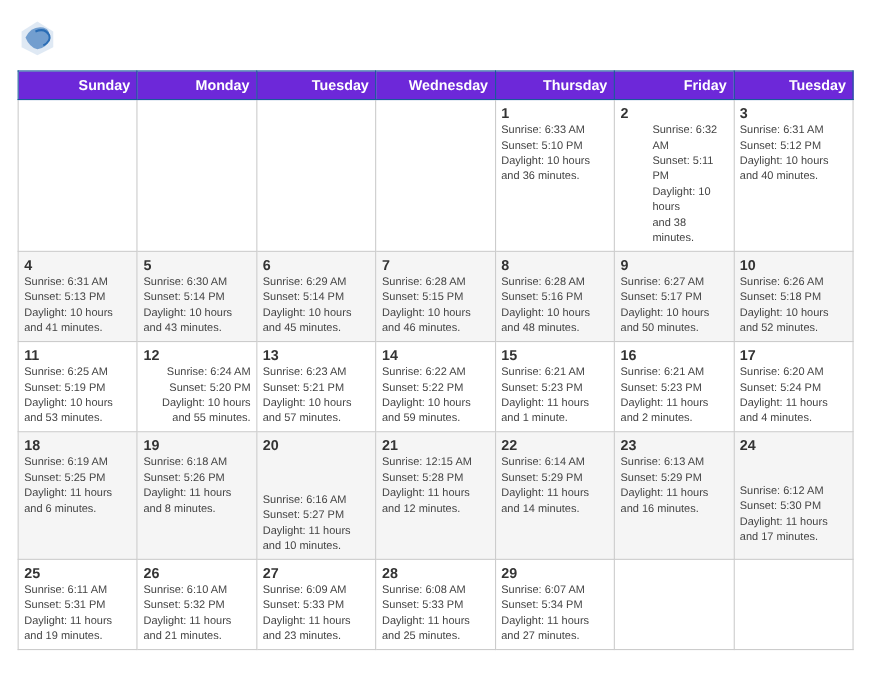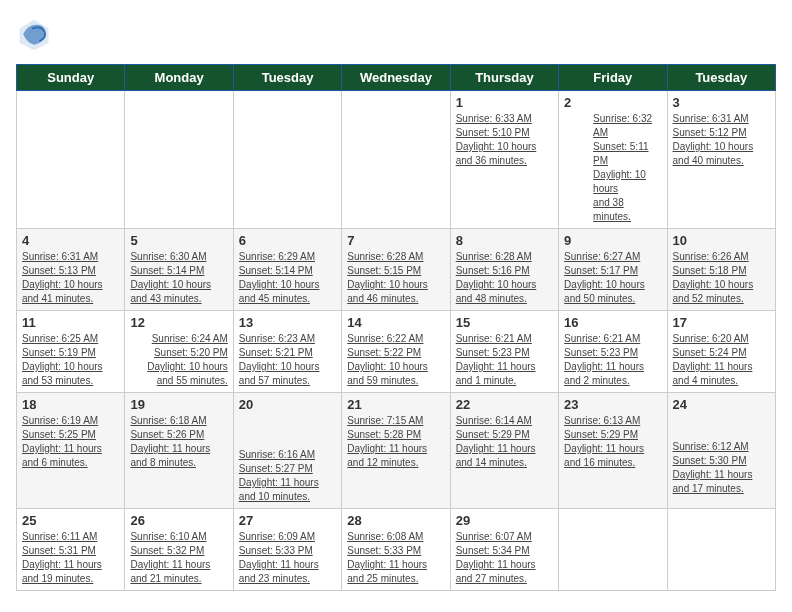--- a/index.html
+++ b/index.html
@@ -45,23 +45,23 @@
     .location {
       font-size: 15px;
       color: #555;
     }
     .calendar {
       width: 100%;
       border-collapse: collapse;
       border: 1px solid #ccc;
     }
     .calendar th {
-      background: #14532d;
+      background: #6d28d9;
       color: #fff;
-      text-align: center;
+      text-align: right;
       padding: 5px 6px;
       font-size: 13px;
       font-weight: bold;
       border: 1px solid #1a5a9a;
     }
     .calendar td {
       vertical-align: top;
       border: 1px solid #ccc;
       padding: 4px 5px;
       width: 108px;
@@ -75,21 +75,20 @@
     .day-number {
       font-size: 13px;
       font-weight: bold;
       color: #333;
       margin-bottom: 2px;
     }
     .day-info {
       font-size: 10px;
       color: #444;
       line-height: 1.4;
-      text-decoration: underline;
     }
     .empty-cell {
       background: #fff !important;
     }
     .calendar tr:nth-child(even) .empty-cell {
       background: #f5f5f5 !important;
     }
   </style>
 </head>
 <body>
@@ -271,21 +270,21 @@
         </td>
         <td>
           <div class="day-number">20</div>
           <div class="day-info" style="white-space: pre-line; margin-top: 36px;">Sunrise: 6:16 AM
 Sunset: 5:27 PM
 Daylight: 11 hours
 and 10 minutes.</div>
         </td>
         <td>
           <div class="day-number">21</div>
-          <div class="day-info" style="white-space: pre-line;">Sunrise: 7:15 AM
+          <div class="day-info" style="white-space: pre-line;">Sunrise: 12:15 AM
 Sunset: 5:28 PM
 Daylight: 11 hours
 and 12 minutes.</div>
         </td>
         <td>
           <div class="day-number">22</div>
           <div class="day-info" style="white-space: pre-line;">Sunrise: 6:14 AM
 Sunset: 5:29 PM
 Daylight: 11 hours
 and 14 minutes.</div>

